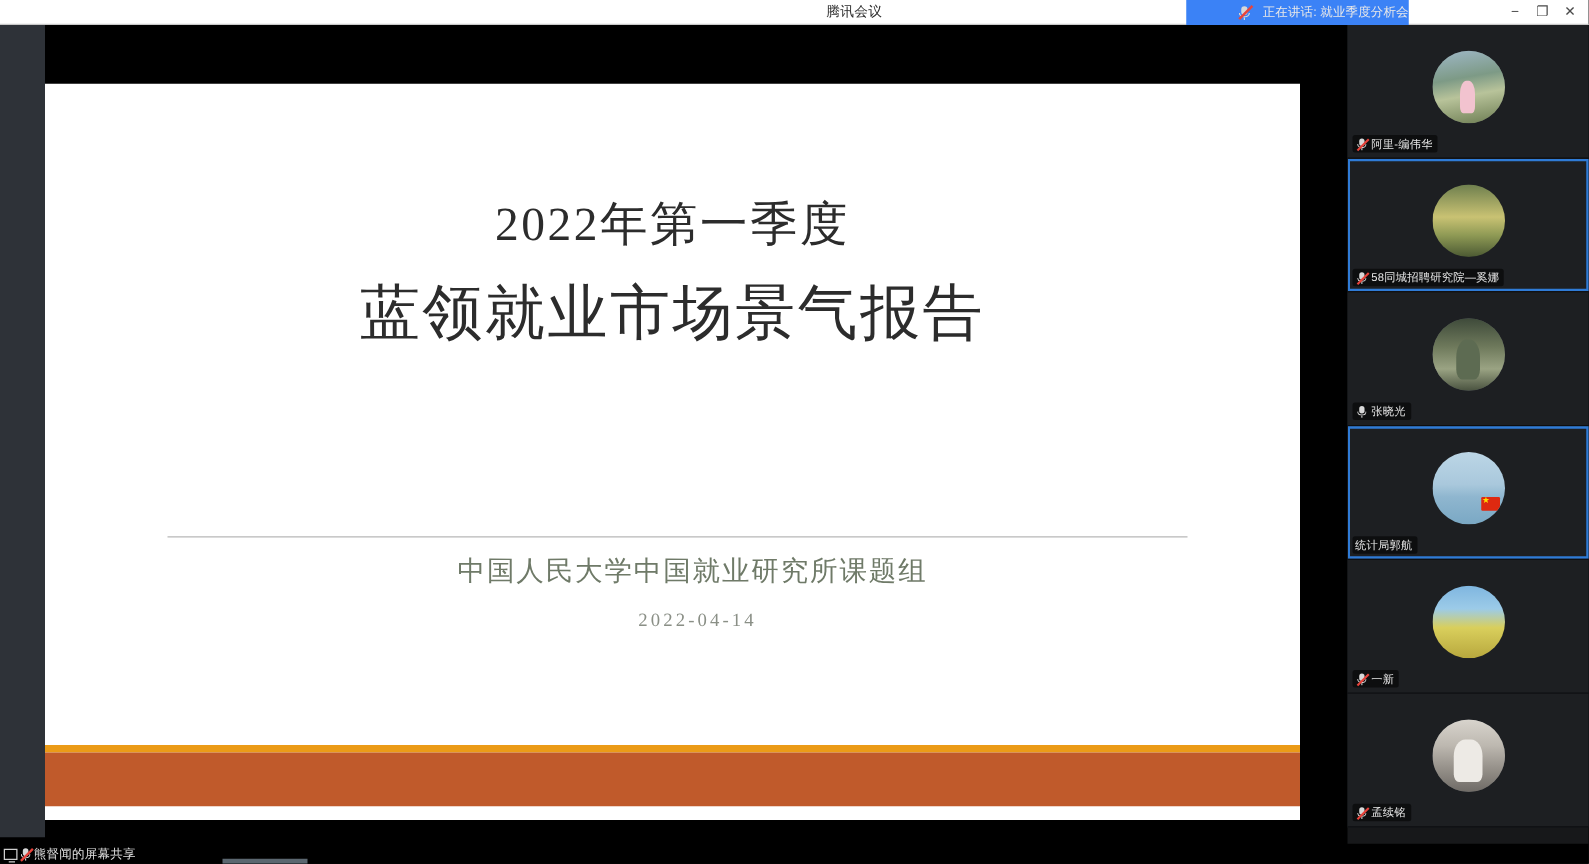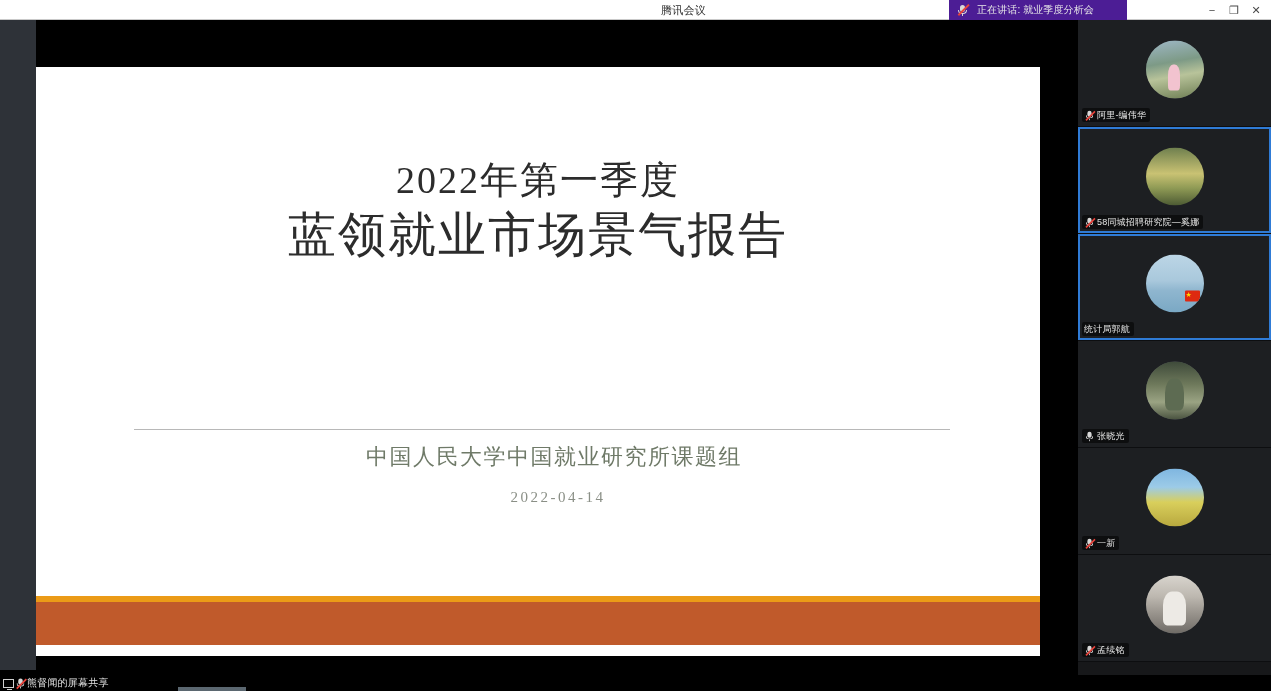--- a/index.html
+++ b/index.html
@@ -43,25 +43,26 @@
     color: #2b2b2b;
     letter-spacing: 0.2px;
     margin-left: 48px;
   }
   .speaking-chip {
     position: absolute;
     left: 949px;
     top: 0px;
     width: 178px;
     height: 20px;
-    background: #4c1d95;
+    background: #3b82f6;
     display: flex;
     align-items: center;
     padding-left: 8px;
     box-sizing: border-box;
+    justify-content: flex-end;
   }
   .speaking-chip .mic-muted {
     flex: 0 0 auto;
     width: 12px;
     height: 13px;
     margin-right: 8px;
     position: relative;
   }
   .speaking-chip .speaking-text {
     font-size: 10px;
@@ -176,20 +177,21 @@
     color: #2c2c2c;
     letter-spacing: 2px;
     line-height: 1.25;
   }
   .slide-title-line2 {
     font-family: "Liberation Serif", serif;
     font-size: 48px;
     color: #2c2c2c;
     letter-spacing: 2px;
     line-height: 1.25;
+    margin-top: 16px;
   }
   .slide-rule {
     position: absolute;
     left: 98px;
     top: 362px;
     width: 816px;
     height: 1px;
     background: #b8b8b8;
   }
   .slide-author {
@@ -443,41 +445,41 @@
         <span class="mic muted">
           <span class="capsule"></span>
             <span class="arc"></span>
             <span class="stem"></span>
             <span class="slash"></span>
         </span>
         <span class="ptile-name">58同城招聘研究院—奚娜</span>
       </div>
     </div>
 
-    <div class="ptile active">
-      <div class="ptile-avatar">
-        <div class="photo photo-c"></div>
-        <div class="ptile-badge"></div>
-      </div>
-      <div class="ptile-namebar">
-        <span class="ptile-name">统计局郭航</span>
-      </div>
-    </div>
-
     <div class="ptile">
       <div class="ptile-avatar">
         <div class="photo photo-d"></div>
       </div>
       <div class="ptile-namebar">
         <span class="mic">
           <span class="capsule"></span>
             <span class="arc"></span>
             <span class="stem"></span>
         </span>
         <span class="ptile-name">张晓光</span>
+      </div>
+    </div>
+
+    <div class="ptile active">
+      <div class="ptile-avatar">
+        <div class="photo photo-c"></div>
+        <div class="ptile-badge"></div>
+      </div>
+      <div class="ptile-namebar">
+        <span class="ptile-name">统计局郭航</span>
       </div>
     </div>
 
     <div class="ptile">
       <div class="ptile-avatar">
         <div class="photo photo-e"></div>
       </div>
       <div class="ptile-namebar">
         <span class="mic muted">
           <span class="capsule"></span>

